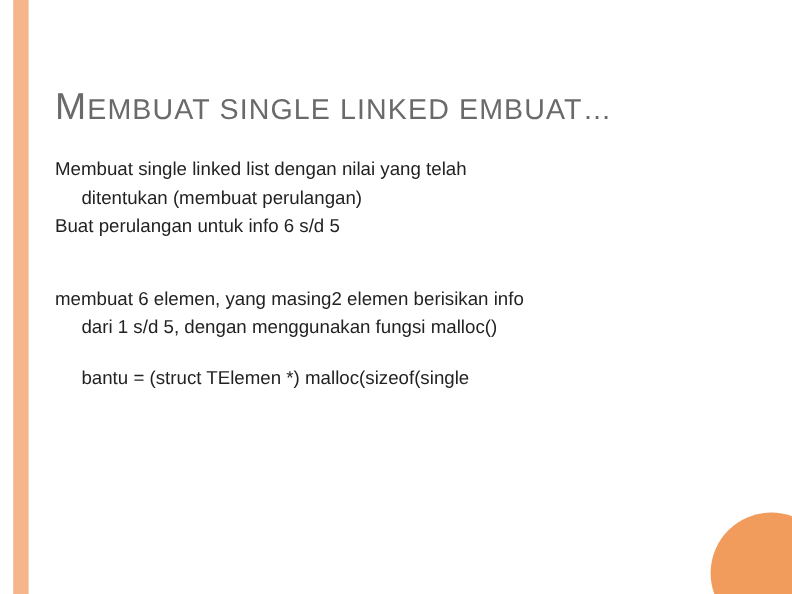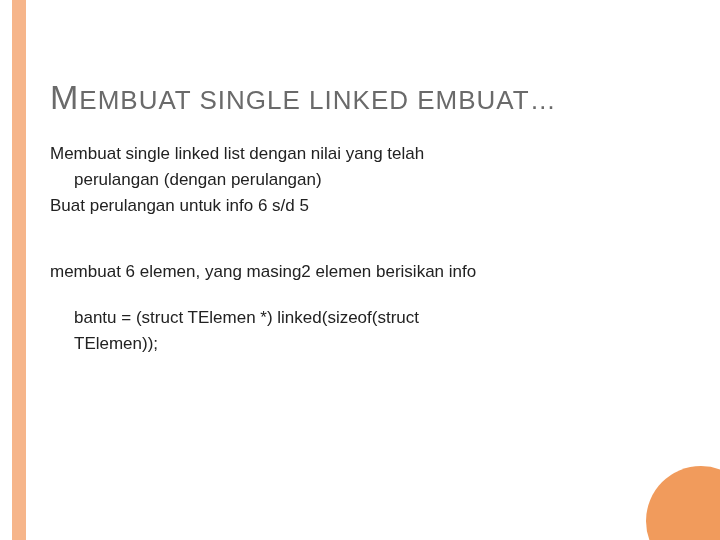--- a/index.html
+++ b/index.html
@@ -59,24 +59,24 @@
 
 <div class="stripe"></div>
 
 <div class="content">
   <h1 class="title">
     <span class="cap">M</span><span>EMBUAT</span><span> SINGLE</span><span> LINKED</span><span> EMBUAT</span><span>…</span>
   </h1>
 
   <div class="body-text">
     <div class="para">Membuat single linked list dengan nilai yang telah</div>
-    <div class="para indent">perulangan (dengan perulangan)</div>
+    <div class="para indent">ditentukan (membuat perulangan)</div>
     <div class="para">Buat perulangan untuk info 6 s/d 5</div>
     <div class="spacer"></div>
     <div class="spacer"></div>
     <div class="para">membuat 6 elemen, yang masing2 elemen berisikan info</div>
+    <div class="para indent">dari 1 s/d 5, dengan menggunakan fungsi malloc()</div>
     <div class="spacer"></div>
-    <div class="para indent">bantu = (struct TElemen *) linked(sizeof(struct</div>
-    <div class="para indent">TElemen));</div>
+    <div class="para indent">bantu = (struct TElemen *) malloc(sizeof(single</div>
   </div>
 </div>
 
 <div class="circle"></div>
 
 </body></html>

